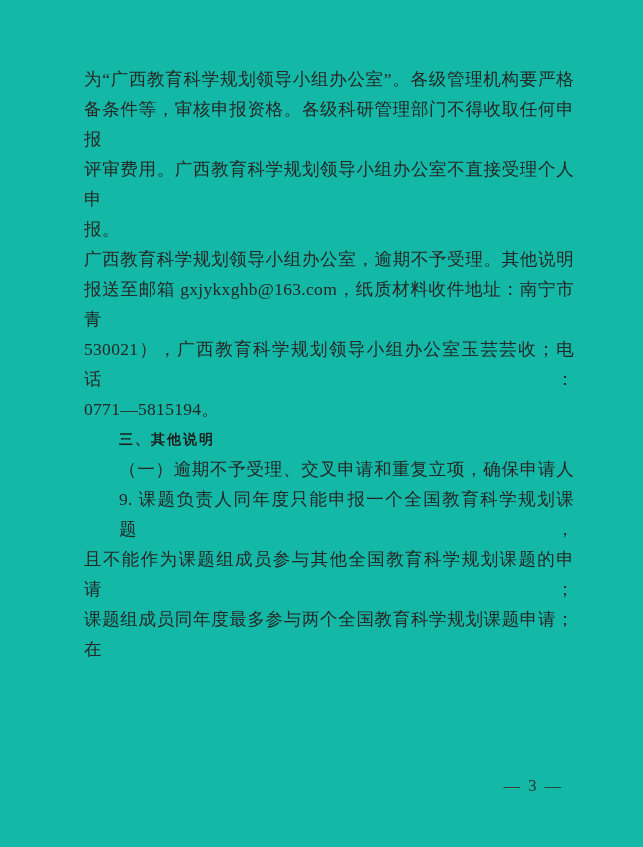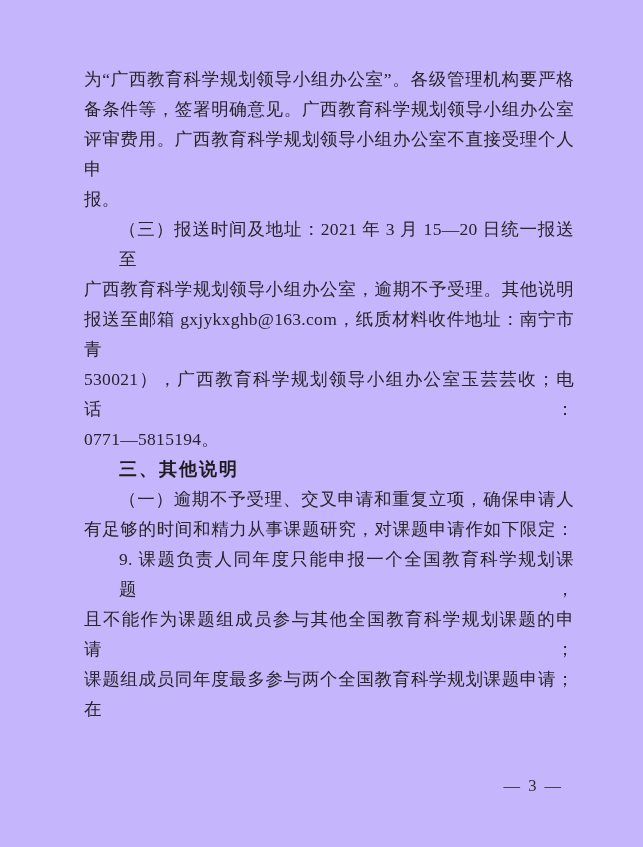--- a/index.html
+++ b/index.html
@@ -4,21 +4,21 @@
 <style>
   html, body {
     margin: 0;
     padding: 0;
     background: #ffffff;
   }
   .page {
     position: relative;
     width: 643px;
     height: 847px;
-    background: #c4b5fd;
+    background: #14b8a6;
     overflow: hidden;
     font-family: "Liberation Serif", "DejaVu Serif", serif;
     color: #262626;
   }
   .page-body {
     position: absolute;
     top: 64px;
     left: 84px;
     width: 490px;
   }
@@ -34,21 +34,21 @@
     text-align: justify;
     text-align-last: justify;
     text-justify: inter-character;
   }
   .ln.ind {
     padding-left: 35px;
   }
   .ln.head {
     font-family: "Liberation Sans", "DejaVu Sans", sans-serif;
     font-weight: 700;
-    font-size: 18px;
+    font-size: 14px;
     letter-spacing: 2px;
     color: #1c1c1c;
     text-align: left;
     text-align-last: left;
   }
   .page-footer {
     position: absolute;
     top: 775px;
     right: 80px;
     font-size: 16.5px;
@@ -58,34 +58,32 @@
     font-family: "Liberation Serif", "DejaVu Serif", serif;
   }
 </style>
 </head>
 <body>
 
 <div class="page">
   <div class="page-body">
 
     <div class="ln jl">为“广西教育科学规划领导小组办公室”。各级管理机构要严格</div>
-    <div class="ln jl">备条件等，签署明确意见。广西教育科学规划领导小组办公室</div>
+    <div class="ln jl">备条件等，审核申报资格。各级科研管理部门不得收取任何申报</div>
     <div class="ln jl">评审费用。广西教育科学规划领导小组办公室不直接受理个人申</div>
     <div class="ln">报。</div>
 
-    <div class="ln jl ind">（三）报送时间及地址：2021 年 3 月 15—20 日统一报送至</div>
     <div class="ln jl">广西教育科学规划领导小组办公室，逾期不予受理。其他说明</div>
     <div class="ln jl">报送至邮箱 gxjykxghb@163.com，纸质材料收件地址：南宁市青</div>
     <div class="ln jl">530021），广西教育科学规划领导小组办公室玉芸芸收；电话：</div>
     <div class="ln">0771—5815194。</div>
 
     <div class="ln head ind">三、其他说明</div>
 
     <div class="ln jl ind">（一）逾期不予受理、交叉申请和重复立项，确保申请人</div>
-    <div class="ln jl">有足够的时间和精力从事课题研究，对课题申请作如下限定：</div>
 
     <div class="ln jl ind">9. 课题负责人同年度只能申报一个全国教育科学规划课题，</div>
     <div class="ln jl">且不能作为课题组成员参与其他全国教育科学规划课题的申请；</div>
     <div class="ln jl">课题组成员同年度最多参与两个全国教育科学规划课题申请；在</div>
 
   </div>
 
   <div class="page-footer">— 3 —</div>
 </div>
 

